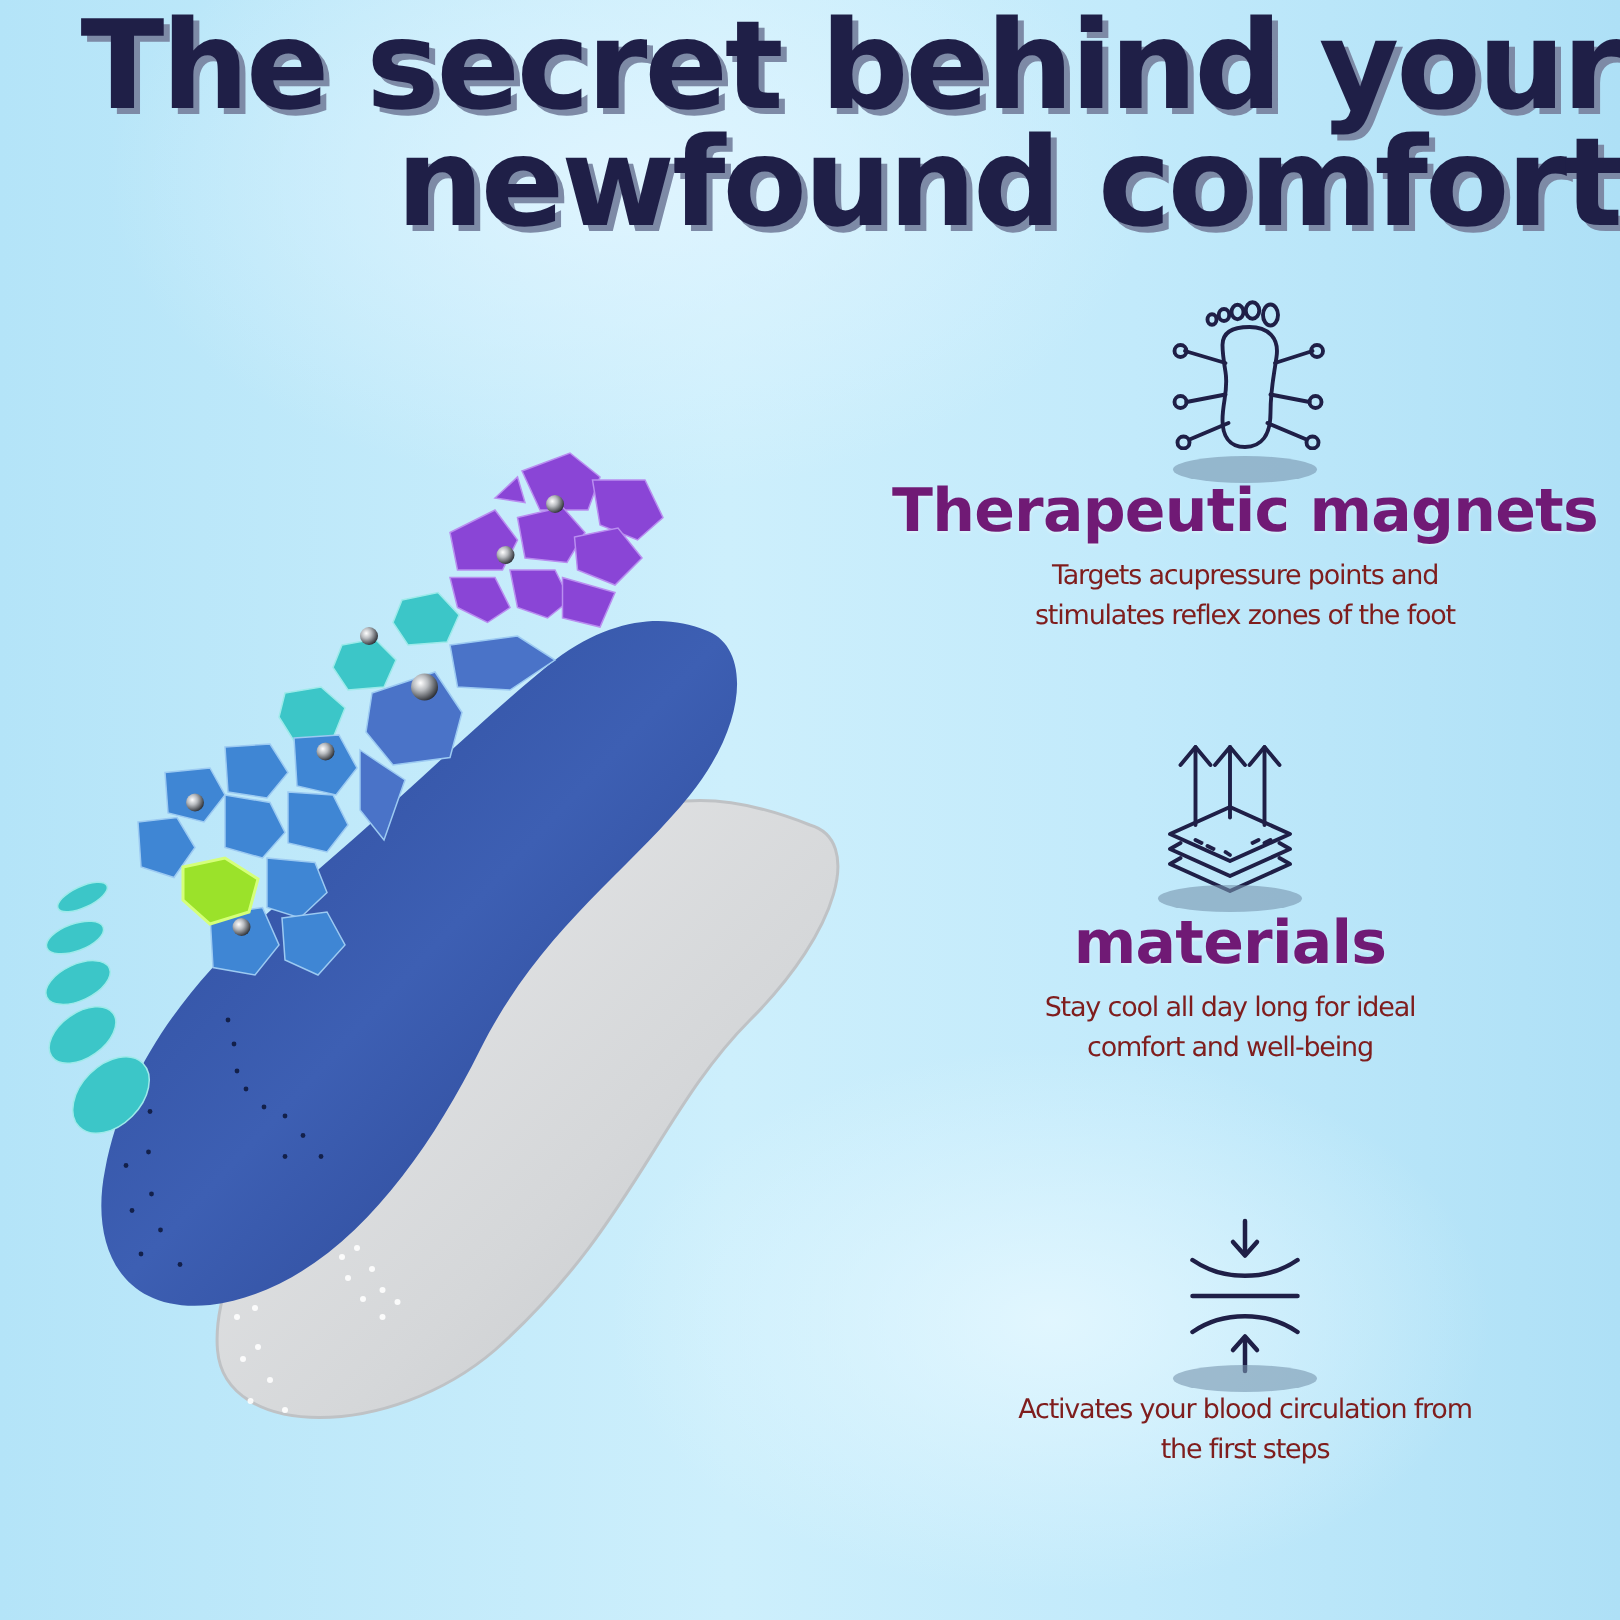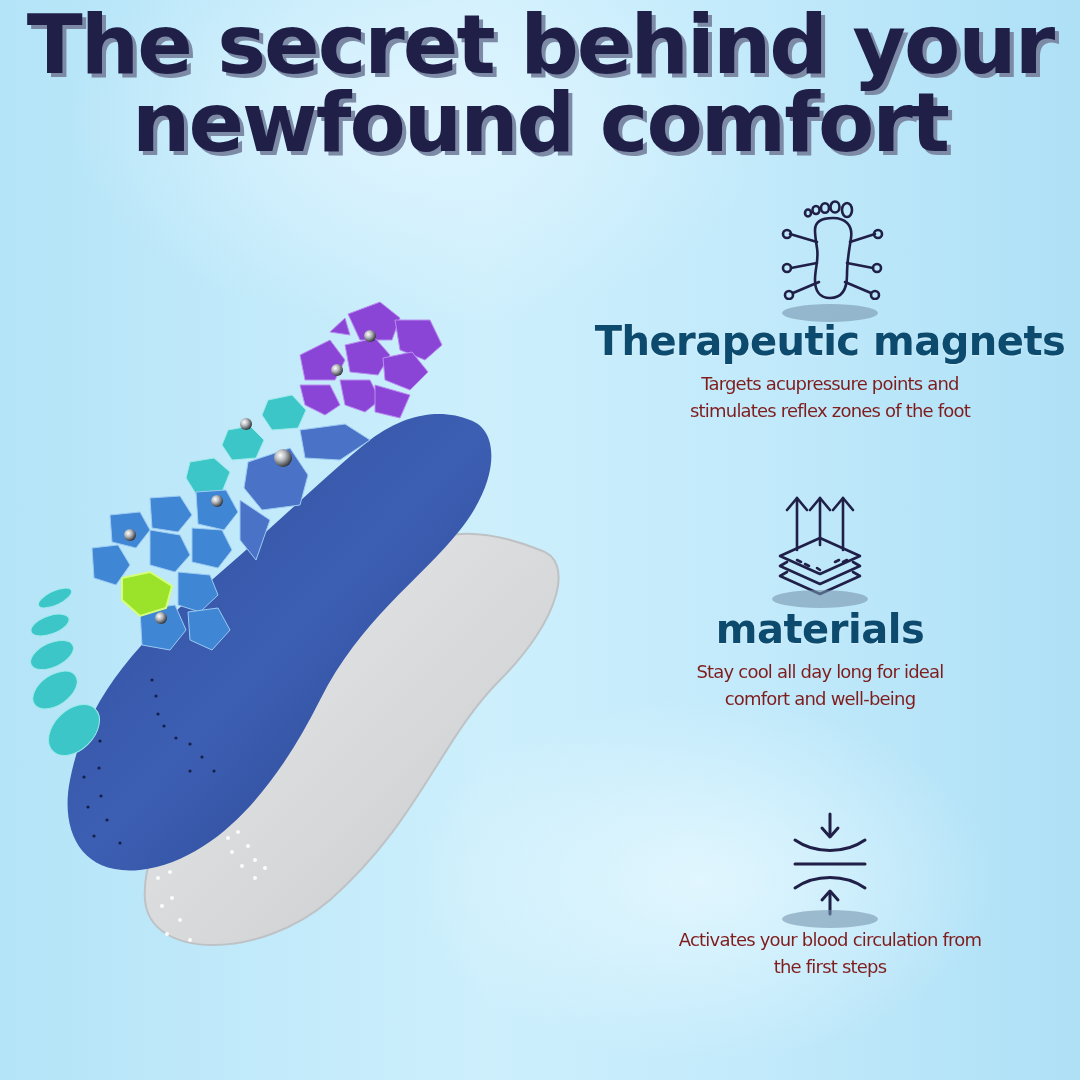--- a/index.html
+++ b/index.html
@@ -6,42 +6,42 @@
     body {
       width: 1080px; height: 1080px; overflow: hidden; position: relative;
       background:
         radial-gradient(ellipse 420px 260px at 700px 880px, rgba(230,248,255,0.85), rgba(230,248,255,0) 70%),
         radial-gradient(ellipse 500px 300px at 420px 120px, rgba(225,245,255,0.9), rgba(225,245,255,0) 70%),
         linear-gradient(90deg, #b4e4f8 0%, #cdeffc 45%, #c2eafb 70%, #aee0f6 100%);
       font-family: "DejaVu Sans", "Liberation Sans", sans-serif;
       color: #1f1f47;
     }
     .headline {
-      position: absolute; left: 0; top: 6px; width: 1080px; text-align: center;
+      position: absolute; left: 0; top: 6px; width: 1080px; text-align: right;
       font-family: "DejaVu Sans", sans-serif; font-weight: bold;
       font-size: 82px; line-height: 78px; letter-spacing: -2px;
       color: #1f1f47;
       text-shadow: 4px 4px 0 #7d8aa6;
       margin: 0;
     }
     .headline span { display: block; }
 
     
     .illustration { position: absolute; left: 0; top: 290px; width: 600px; height: 700px; }
 
     
     .feature { position: absolute; text-align: center; }
     .feature .icon-wrap { position: relative; margin: 0 auto; width: 110px; }
     .feature .shadow {
       position: absolute; left: 50%; transform: translateX(-50%);
       width: 96px; height: 18px; border-radius: 50%; background: rgba(120,150,175,0.6);
     }
     .feature h2 {
       margin: 0; font-family: "DejaVu Sans", sans-serif; font-weight: bold;
-      font-size: 40px; line-height: 46px; color: #0c4a6e; letter-spacing: -0.5px;
+      font-size: 40px; line-height: 46px; color: #701a75; letter-spacing: -0.5px;
       text-shadow: 0 1px 2px rgba(255,255,255,0.4);
     }
     .feature p {
       margin: 0; font-family: "DejaVu Sans", sans-serif; font-size: 18px; line-height: 27px;
       color: #7f1d1d; letter-spacing: -0.8px;
     }
     .f1 { left: 580px; top: 190px; width: 500px; }
     .f2 { left: 600px; top: 490px; width: 440px; }
     .f3 { left: 580px; top: 810px; width: 500px; }
   </style>

